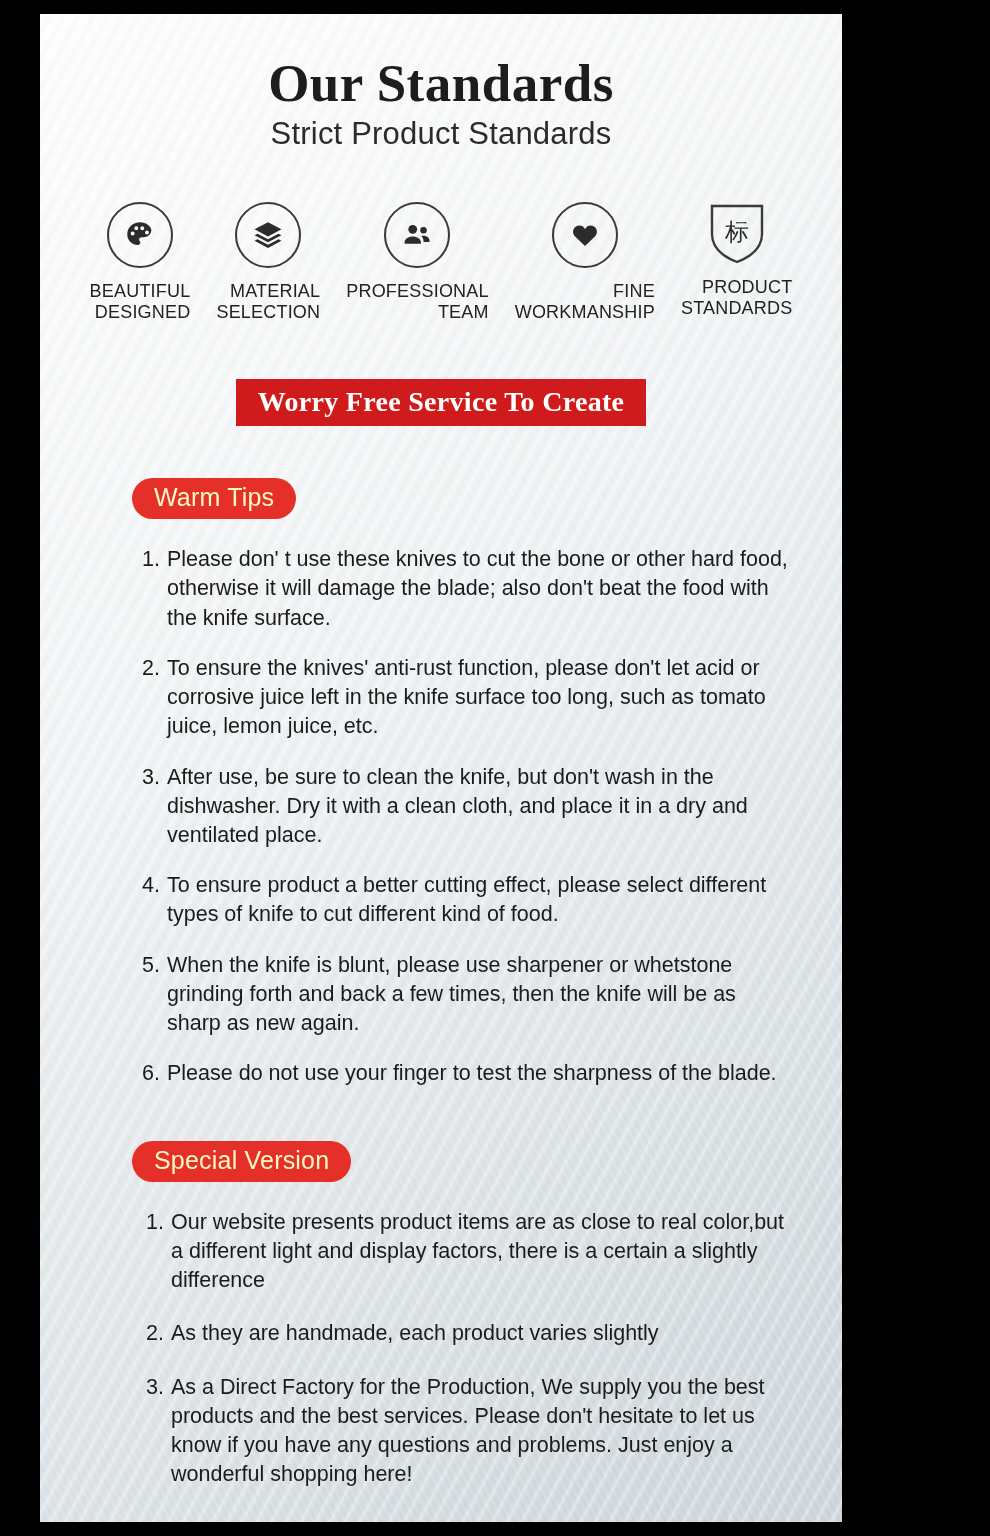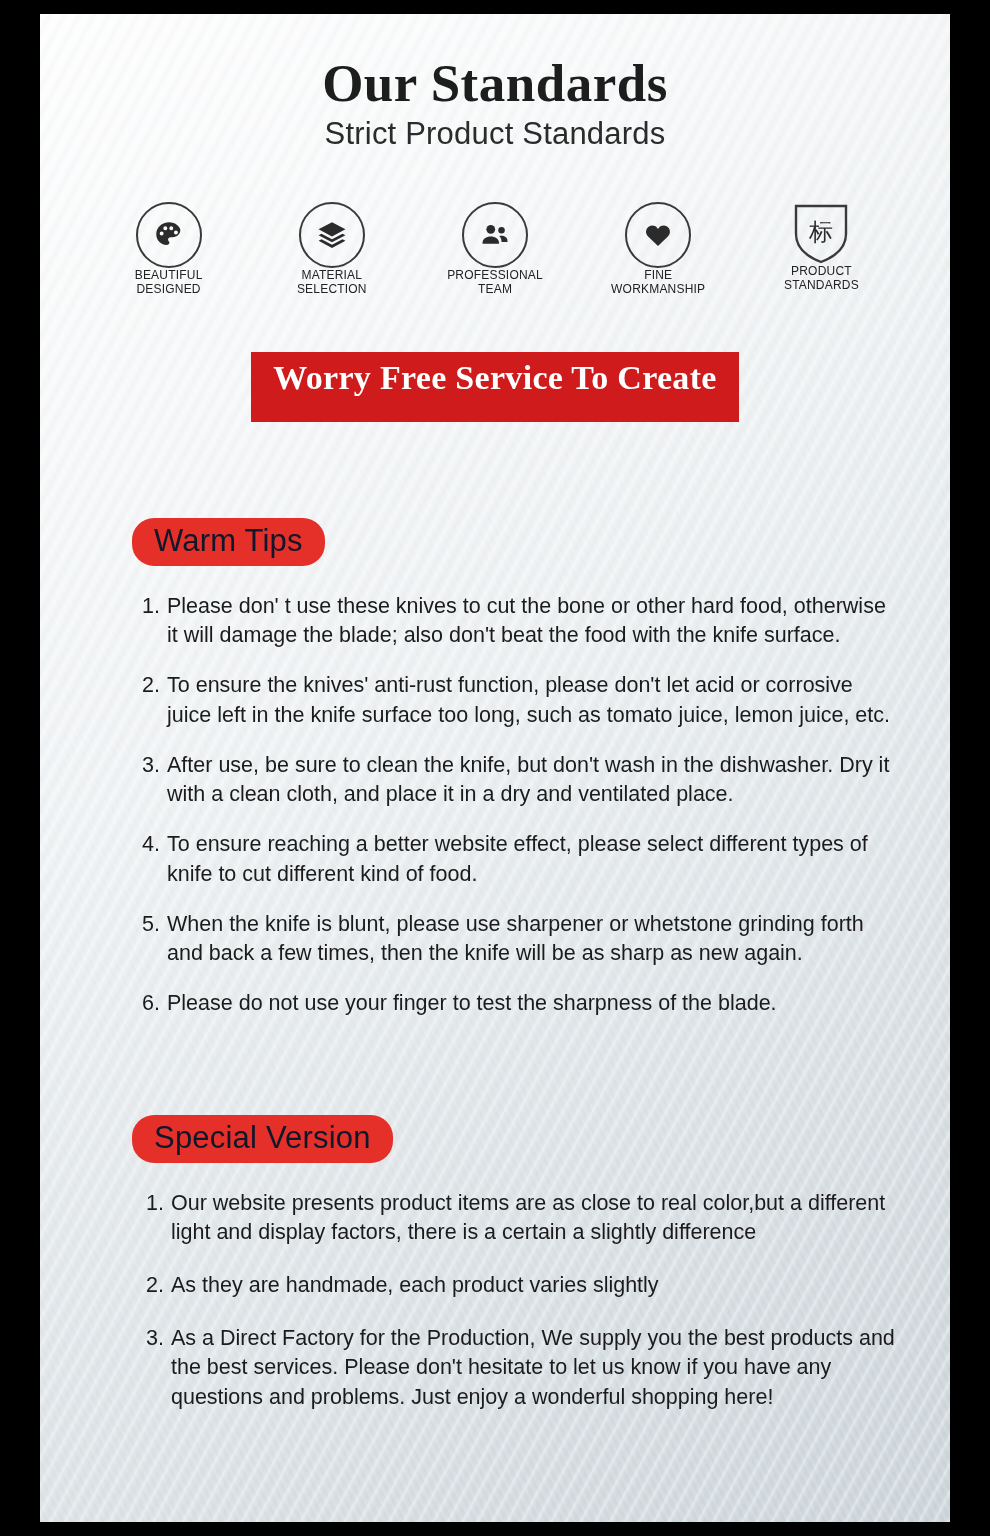--- a/index.html
+++ b/index.html
@@ -10,21 +10,21 @@
   body {
     width: 990px;
     height: 1536px;
     font-family: "Liberation Sans", sans-serif;
     -webkit-font-smoothing: antialiased;
   }
   .page {
     position: absolute;
     left: 40px;
     top: 14px;
-    width: 910px;
+    width: 802px;
     height: 1508px;
     background:
       linear-gradient(160deg, rgba(255,255,255,0.85) 0%, rgba(240,243,245,0.6) 45%, rgba(205,214,219,0.75) 100%),
       linear-gradient(115deg, #f4f6f7 0%, #eef1f3 25%, #e6eaec 50%, #d5dde1 75%, #c3ccd2 100%);
     overflow: hidden;
   }
   .page::before {
     content: "";
     position: absolute;
     inset: 0;
@@ -78,60 +78,61 @@
     margin: 0 auto;
     display: flex;
     align-items: center;
     justify-content: center;
     background: transparent;
   }
   .circle.shield {
     border: none;
   }
   .feat-label {
-    font-size: 12px;
+    margin-top: 13px;
+    font-size: 18px;
     color: #222;
     line-height: 1.18;
     letter-spacing: 0.2px;
     white-space: pre-line;
+    text-align: right;
   }
 
   
   .banner-wrap {
     margin-top: 56px;
     text-align: center;
   }
   .banner {
     display: inline-block;
     background: #cf1b1b;
     color: #fff;
     font-family: "Liberation Serif", serif;
     font-weight: bold;
-    font-size: 34px;
-    padding: 7px 22px 25px 22px;
+    font-size: 28px;
+    padding: 7px 22px 8px 22px;
     letter-spacing: 0.3px;
   }
   .banner-sub {
     text-align: center;
     font-size: 32px;
     color: #1f1f1f;
     margin-top: 18px;
     letter-spacing: 0.2px;
   }
 
   
   .pill {
     display: inline-block;
     background: #e5302a;
-    color: #0f172a;
-    font-size: 31px;
+    color: #fef9c3;
+    font-size: 25px;
     border-radius: 22px;
     padding: 5px 22px 7px 22px;
     letter-spacing: 0.2px;
-    margin-top: 44px;
   }
   .section-head {
     margin-top: 52px;
     margin-left: 60px;
   }
   .list {
     margin: 26px 0 0 0;
     padding: 0;
     list-style: none;
   }
@@ -241,21 +242,21 @@
       <li>
         <span class="num">2.</span>
         <span class="txt">To ensure the knives' anti-rust function, please don't let acid or corrosive juice left in the knife surface too long, such as tomato juice, lemon juice, etc.</span>
       </li>
       <li>
         <span class="num">3.</span>
         <span class="txt">After use, be sure to clean the knife, but don't wash in the dishwasher. Dry it with a clean cloth, and place it in a dry and ventilated place.</span>
       </li>
       <li>
         <span class="num">4.</span>
-        <span class="txt">To ensure reaching a better website effect, please select different types of knife to cut different kind of food.</span>
+        <span class="txt">To ensure product a better cutting effect, please select different types of knife to cut different kind of food.</span>
       </li>
       <li>
         <span class="num">5.</span>
         <span class="txt">When the knife is blunt, please use sharpener or whetstone grinding forth and back a few times, then the knife will be as sharp as new again.</span>
       </li>
       <li>
         <span class="num">6.</span>
         <span class="txt">Please do not use your finger to test the sharpness of the blade.</span>
       </li>
     </ul>

